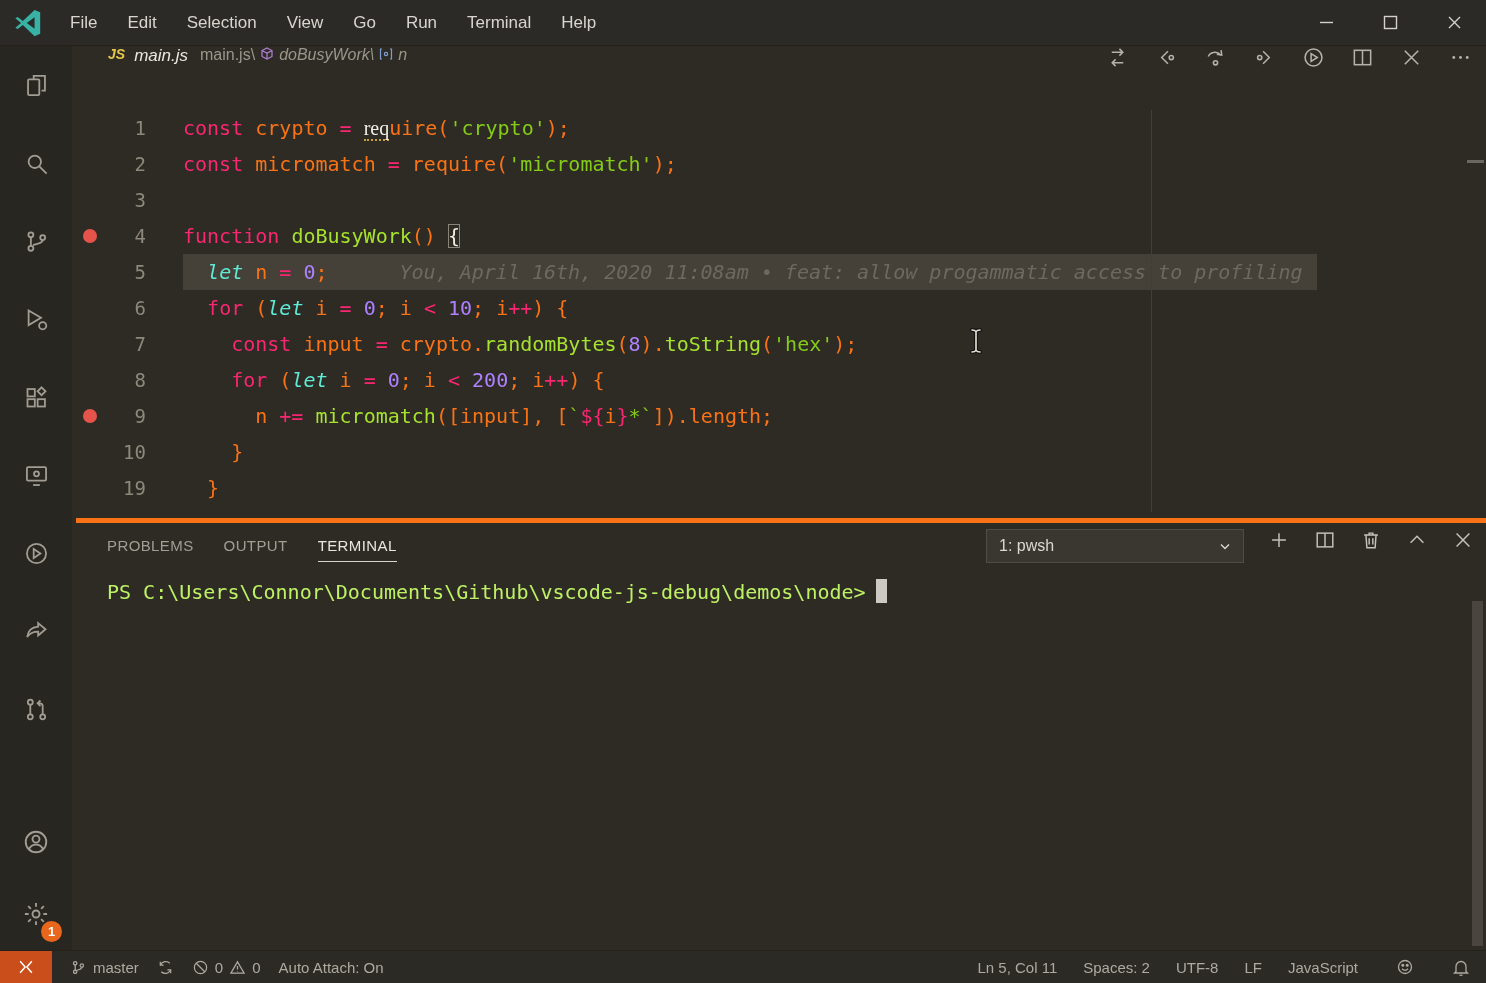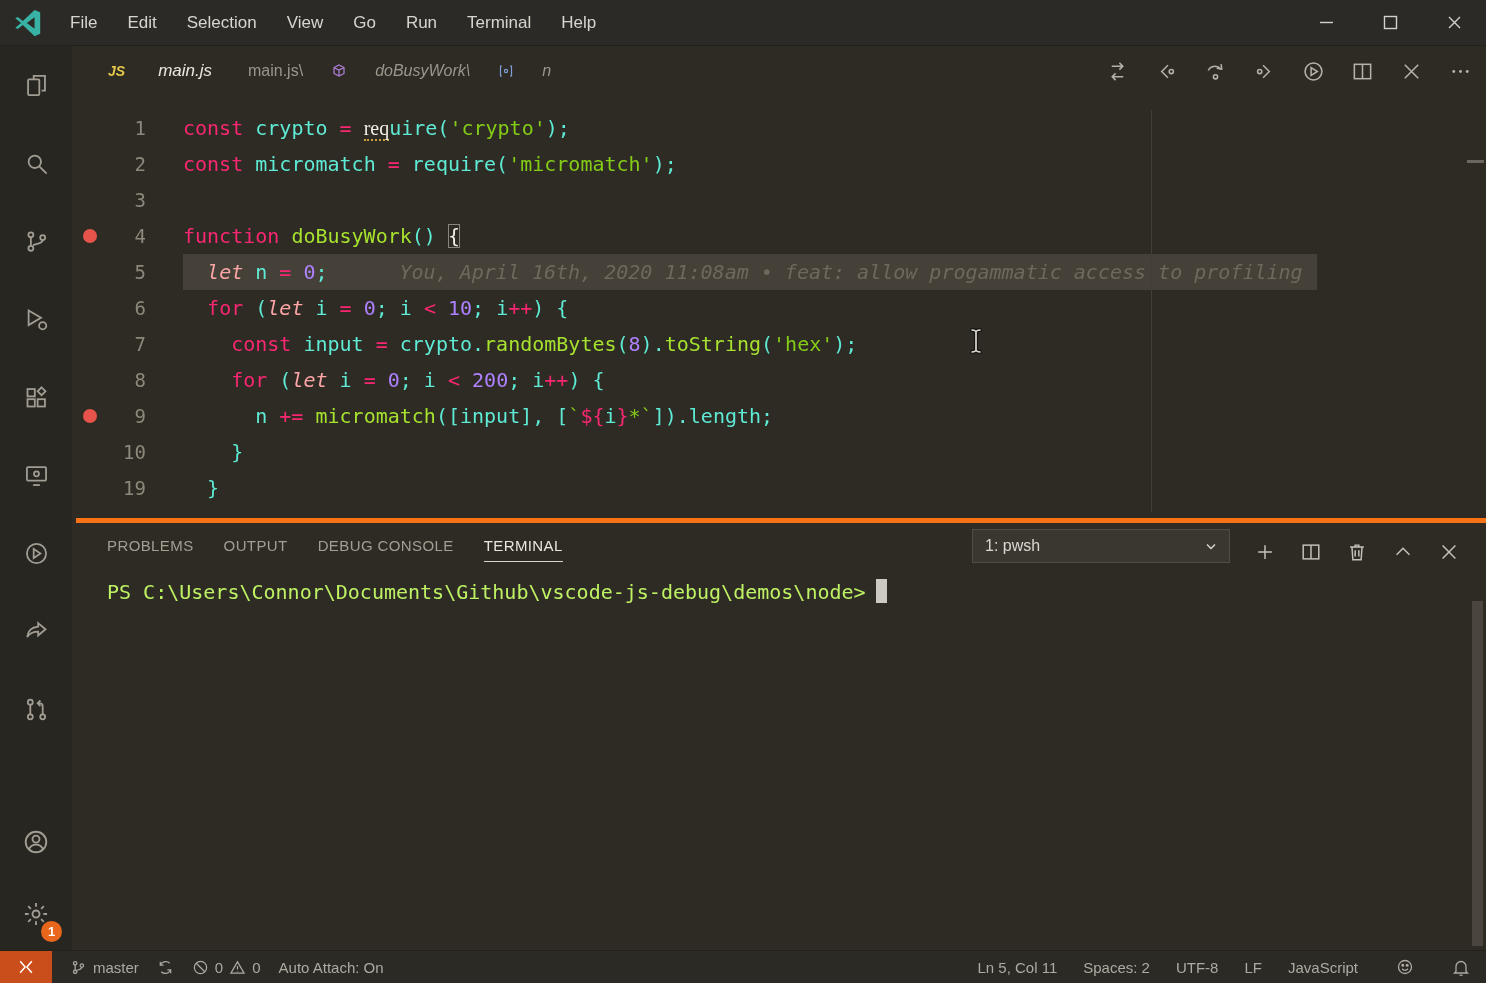--- a/index.html
+++ b/index.html
@@ -14,54 +14,54 @@
 .win-controls{margin-left:auto;display:flex;}
 .win-btn{width:64px;height:46px;display:flex;align-items:center;justify-content:center;color:#d4d1ca;}
 
 .activitybar{position:absolute;left:0;top:46px;bottom:33px;width:72px;background:#282621;display:flex;flex-direction:column;}
 .ab-item{height:78px;display:flex;align-items:center;justify-content:center;color:#a29d92;position:relative;}
 .ab-bottom{margin-top:auto;}
 .ab-bottom .ab-item{height:72px;}
 .gear-badge{position:absolute;right:10px;bottom:8px;width:21px;height:21px;border-radius:50%;background:#e8671d;color:#fff;font-size:13px;font-weight:bold;display:flex;align-items:center;justify-content:center;font-style:normal;}
 
 .editor{position:absolute;left:72px;top:46px;right:0;height:472px;background:#2e2b25;}
-.ed-header{height:50px;display:flex;align-items:center;padding:0 14px 0 36px;gap:24px;}
+.ed-header{height:50px;display:flex;align-items:flex-start;padding:0 14px 0 36px;}
 .js-badge{color:#e3c74a;font-weight:bold;font-style:italic;font-size:14px;margin-right:9px;}
 .ed-filename{font-style:italic;color:#eae7e0;font-size:17px;margin-right:12px;font-weight:500;}
 .crumb{color:#9b968a;font-size:16px;white-space:pre;}
 .crumb.it{font-style:italic;}
 .crumb-icon{margin:0 4px;}
 .ed-actions{margin-left:auto;display:flex;gap:26px;align-items:center;color:#b6b2a9;}
 .code{position:absolute;top:64px;left:0;right:0;font-family:"DejaVu Sans Mono",monospace;font-size:20px;line-height:36px;}
 .code-line{display:flex;height:36px;white-space:pre;}
 .gutter{width:111px;flex:none;position:relative;}
 .bp{position:absolute;left:11px;top:11px;width:14px;height:14px;border-radius:50%;}
 .bp.on{background:#e5534b;}
 .lnum{position:absolute;right:37px;top:0;line-height:36px;color:#8d887b;font-size:19px;}
 .content{display:inline-block;}
 .content.hl{background:#454139;padding-right:14px;}
 .blame{color:#6e695e;font-style:italic;margin-left:72px;}
 .tk-kw{color:#f92672;}
 .tk-op{color:#f92672;}
-.tk-kwi{color:#fca5a5;font-style:italic;}
+.tk-kwi{color:#5eead4;font-style:italic;}
 .tk-fn{color:#a6e22e;}
 .tk-str{color:#84cc16;}
 .tk-num{color:#ae81ff;}
-.tk-pl{color:#5eead4;}
+.tk-pl{color:#f97316;}
 .tk-hint{color:#f3efe6;border-bottom:2px dotted #c8a03c;font-family:Liberation Serif, serif;}
 .tk-brk{color:#f3efe6;box-shadow:inset 0 0 0 1px #8a8578;}
 .ruler{position:absolute;left:1079px;top:64px;bottom:6px;width:1px;background:#413e36;}
 .ov-dash{position:absolute;right:2px;top:114px;width:17px;height:3px;background:#6b675e;}
 
 .panel{position:absolute;left:76px;top:518px;right:0;height:432px;background:#2e2b25;border-top:5px solid #f97316;}
 .panel-header{height:46px;display:flex;align-items:center;padding-left:31px;}
 .ptab{margin-right:30px;font-size:15px;letter-spacing:.4px;color:#a39e92;height:46px;line-height:46px;position:relative;}
 .ptab.active{color:#e9e6df;}
 .ptab.active::after{content:"";position:absolute;left:0;right:0;bottom:7px;height:1px;background:#d8d4cb;}
-.panel-actions{margin-left:auto;display:flex;align-items:flex-end;gap:24px;padding-right:26px;color:#c6c2b9;}
+.panel-actions{margin-left:auto;display:flex;align-items:flex-start;gap:24px;padding-right:12px;color:#c6c2b9;}
 .term-select{width:258px;height:34px;background:#3a3731;border:1px solid #514d44;display:flex;align-items:center;padding:0 10px 0 12px;font-size:16px;color:#dbd8d1;}
 .term-select svg{margin-left:auto;}
 .term-body{padding:8px 0 0 31px;font-family:"DejaVu Sans Mono",monospace;font-size:20px;line-height:30px;color:#bef264;white-space:pre;}
 .cursor-block{display:inline-block;width:11px;height:24px;background:#cdcac3;vertical-align:-4px;margin-left:10px;}
 .term-scrollbar{position:absolute;right:3px;top:78px;width:11px;height:345px;background:#4a463f;}
 
 .statusbar{position:absolute;left:0;right:0;bottom:0;height:33px;background:#2b2a25;border-top:1px solid #232119;display:flex;align-items:center;font-size:15px;color:#aeaaa0;}
 .sb-remote{width:52px;height:33px;background:#ca4e1b;color:#fff;display:flex;align-items:center;justify-content:center;flex:none;}
 .sb-item{display:flex;align-items:center;gap:6px;margin-left:18px;white-space:nowrap;}
 .sb-right{margin-left:auto;display:flex;align-items:center;gap:38px;padding-right:16px;}
@@ -272,21 +272,20 @@
     </div>
   <div class="ruler"></div>
   <div class="ov-dash"></div>
 </div>
 
 <div class="panel">
   <div class="panel-header">
     <div style="display:flex">
         <span class="ptab">PROBLEMS</span>
         <span class="ptab">OUTPUT</span>
-        <span class="ptab">DEBUG CONSOLE</span>
         <span class="ptab active">TERMINAL</span>
       </div>
     <div class="panel-actions">
       <span class="term-select">
         <span>1: pwsh</span>
         <svg width="16" height="16" viewBox="0 0 16 16" fill="none" stroke="currentColor" stroke-width="1.4">
             <path d="M4 6.5l4 4 4-4"></path>
           </svg>
       </span>
       <span>

